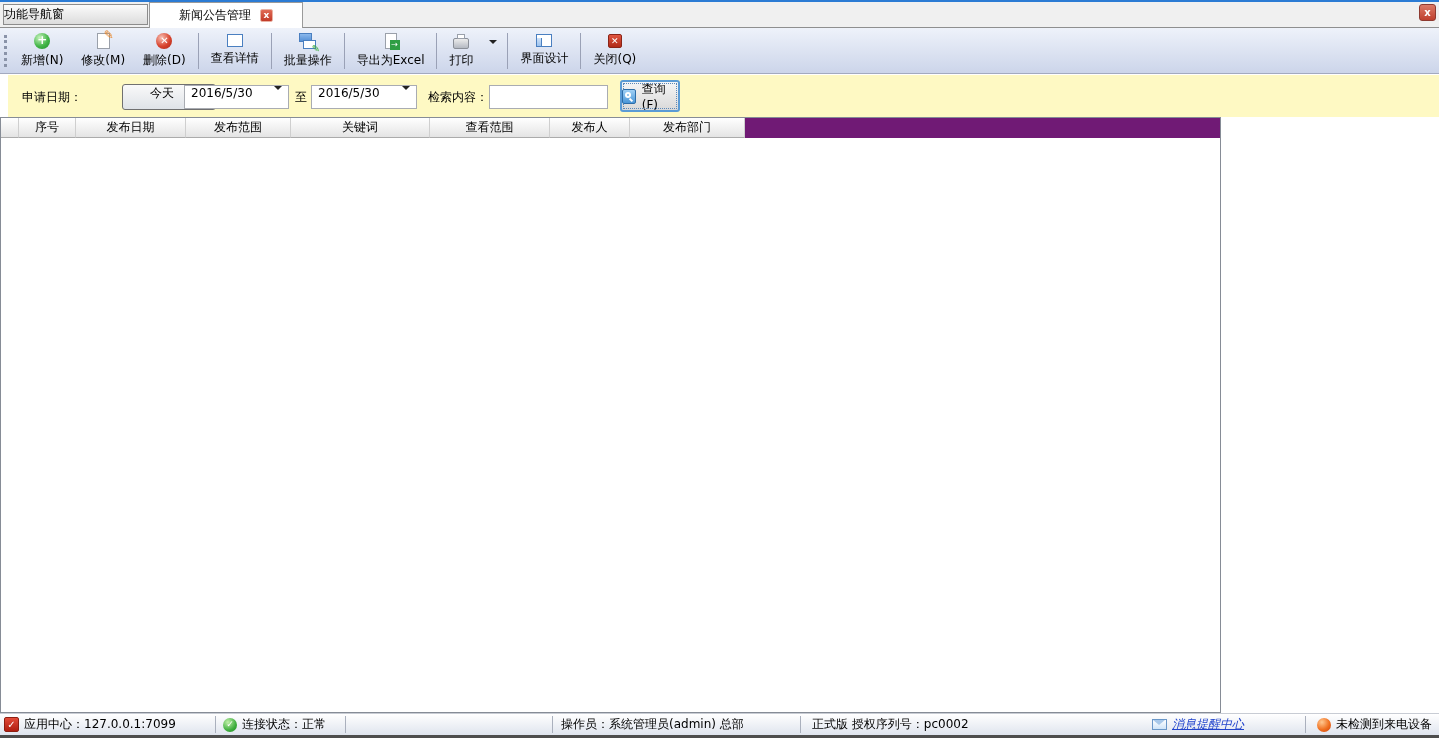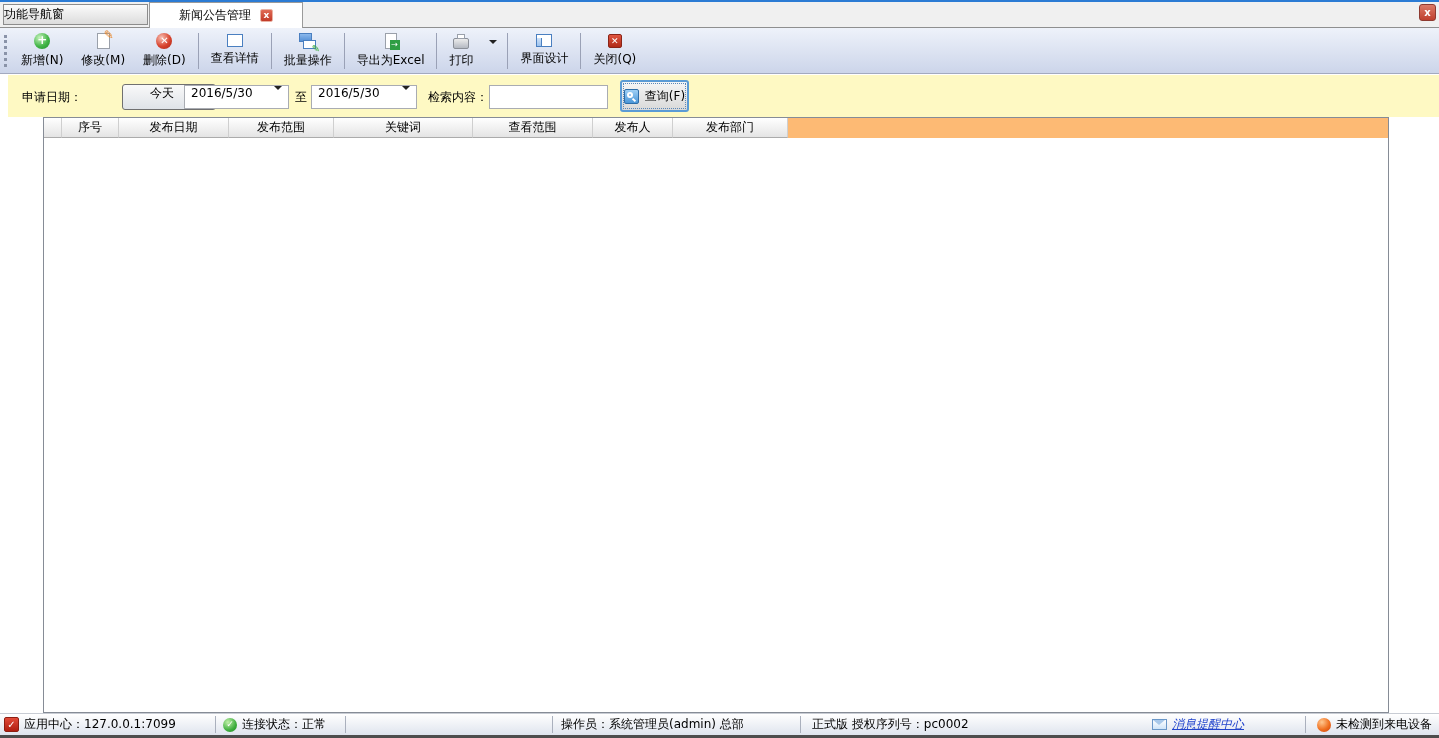--- a/index.html
+++ b/index.html
@@ -77,34 +77,34 @@
   .combo-preset { position:absolute; left:78px; top:9px; width:94px; height:26px;
           border:1px solid #707070; border-radius:3px; background:linear-gradient(#f9f9f9,#dfe3e8);
           display:flex; align-items:flex-start; cursor:pointer;margin-left:36px; }
   .combo-preset .ctext { flex:1; text-align:center; }
   .combo-preset .darr { margin-right:6px; }
   .combo-date { position:absolute; top:10px; height:24px; border:1px solid #a9acb2; background:#fff;
           display:flex; padding:0 6px; cursor:pointer; }
   .combo-date .darr { margin-left:auto; }
   .search-input { position:absolute; left:481px; top:10px; width:119px; height:24px;
           border:1px solid #a9acb2; padding:0 4px; font:12px "DejaVu Sans","Liberation Sans",sans-serif; }
-  .query-btn { position:absolute; left:612px; top:5px; width:69px; height:32px;
+  .query-btn { position:absolute; left:612px; top:5px; width:60px; height:32px;
           border:2px solid #5b9bd5; border-radius:3px; background:linear-gradient(#f6f6f6,#d9d9d9);
           outline:1px dotted #5b88b8; outline-offset:-4px;
           display:flex; align-items:center; justify-content:center; gap:6px; cursor:pointer; }
   .i-search { width:15px; height:15px; border:1px solid #2d6da8; border-radius:2px; position:relative;
           background:linear-gradient(#9fd0f5,#4a96d8); }
   .i-search .lens { position:absolute; left:2px; top:2px; width:6px; height:6px; border:2px solid #fff;
           border-radius:50%; }
   .i-search .handle { position:absolute; right:2px; bottom:2px; width:4px; height:2px; background:#fff;
           transform:rotate(45deg); }
 
   
-  .tablepanel { position:absolute; top:117px; left:0; width:1346px; height:596px;
-          border:1px solid #868c96; background:#fdba74;margin-left:43px; }
+  .tablepanel { position:absolute; top:117px; left:0; width:1221px; height:596px;
+          border:1px solid #868c96; background:#701a75; }
   .theader { display:flex; height:20px; }
   .thcell { background:linear-gradient(#ffffff,#e4e4e4); border-right:1px solid #cfcfcf;
           border-bottom:1px solid #ababab; display:flex; align-items:center; justify-content:center;
           white-space:nowrap; overflow:hidden; cursor:default; }
   .tbody { position:absolute; top:20px; left:0; right:0; bottom:0; background:#fff; }
 
   
   .statusbar { position:absolute; top:713px; left:0; width:100%; height:25px; }
   .statusrow { position:relative; height:22px; background:linear-gradient(#ffffff,#dfe4ee);
           border-top:1px solid #c8ccd4; }

